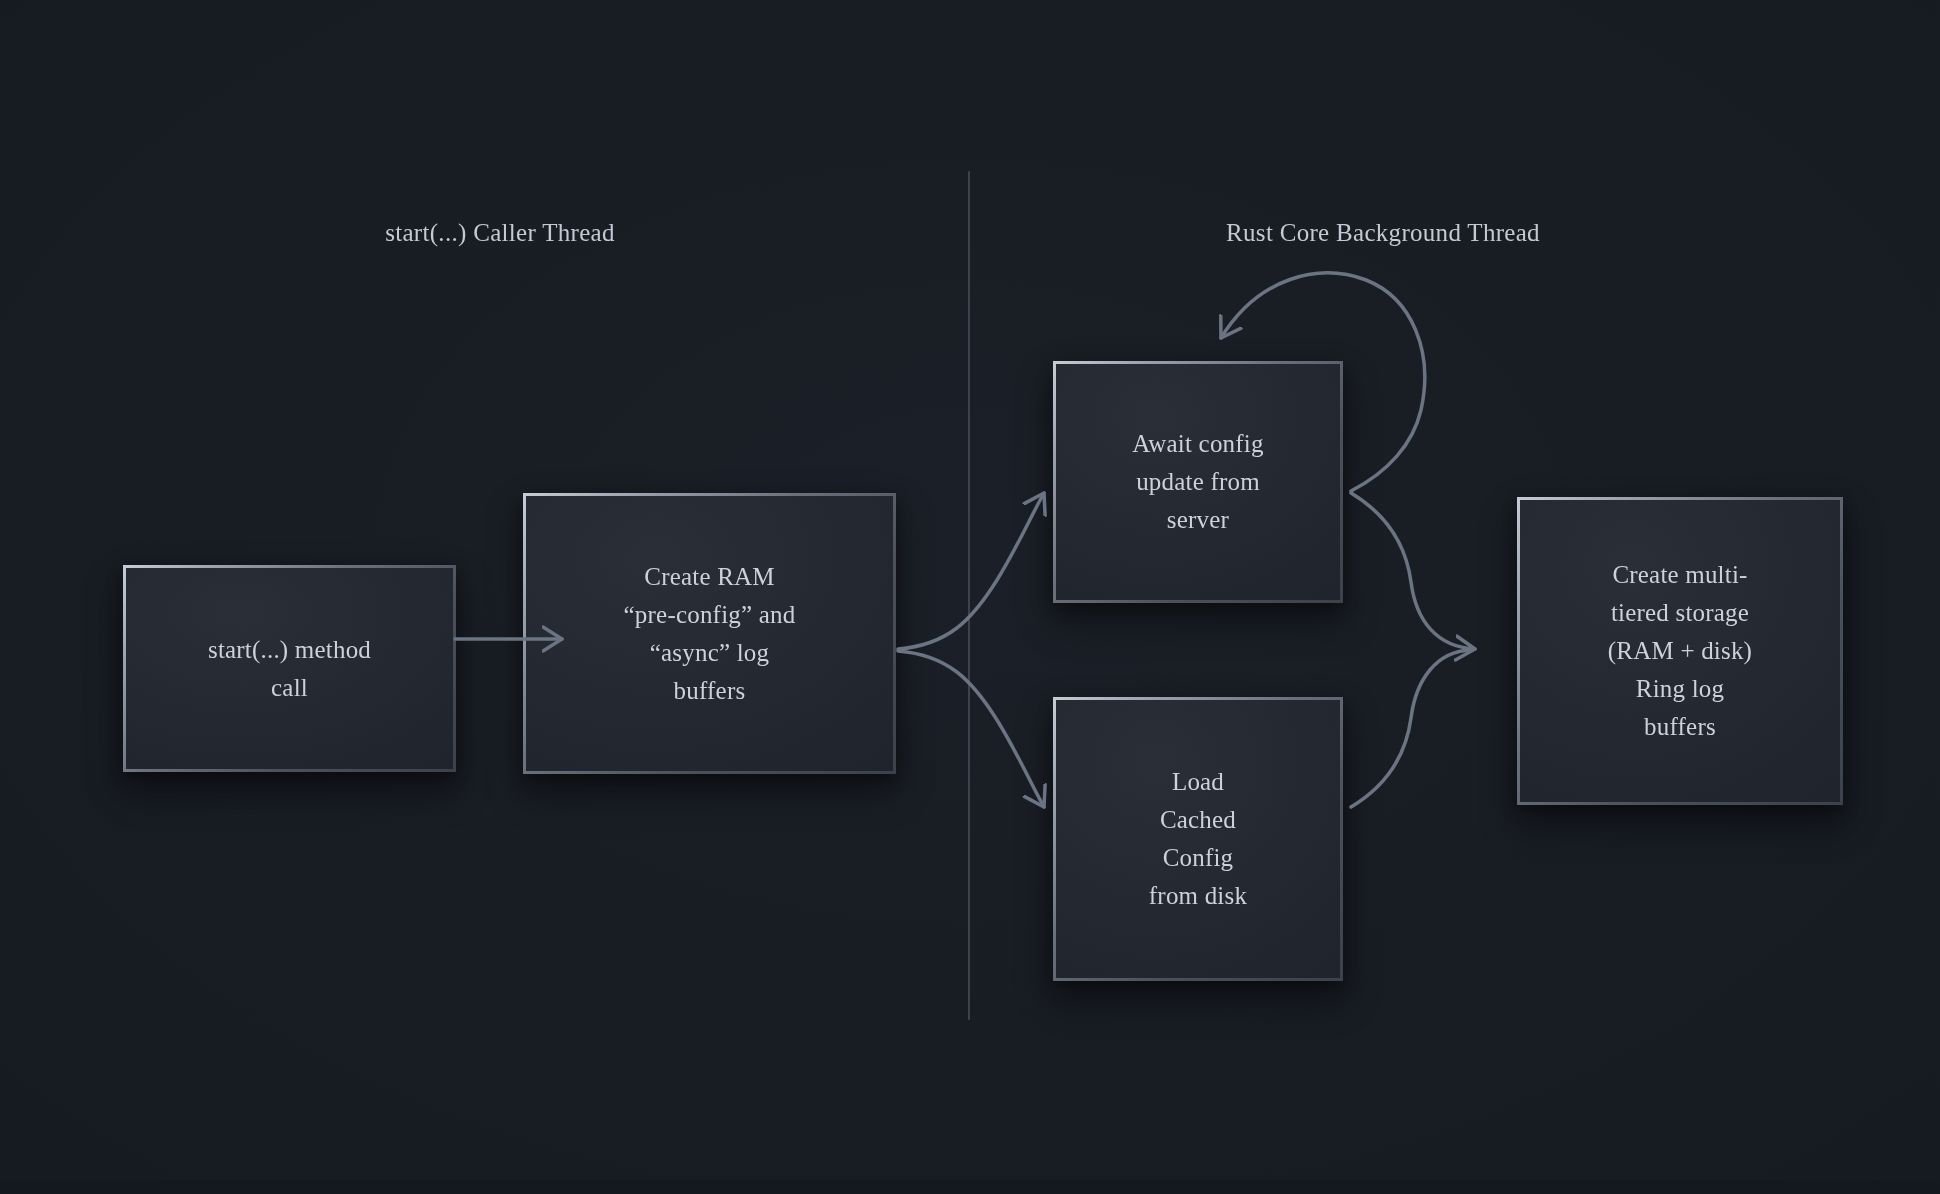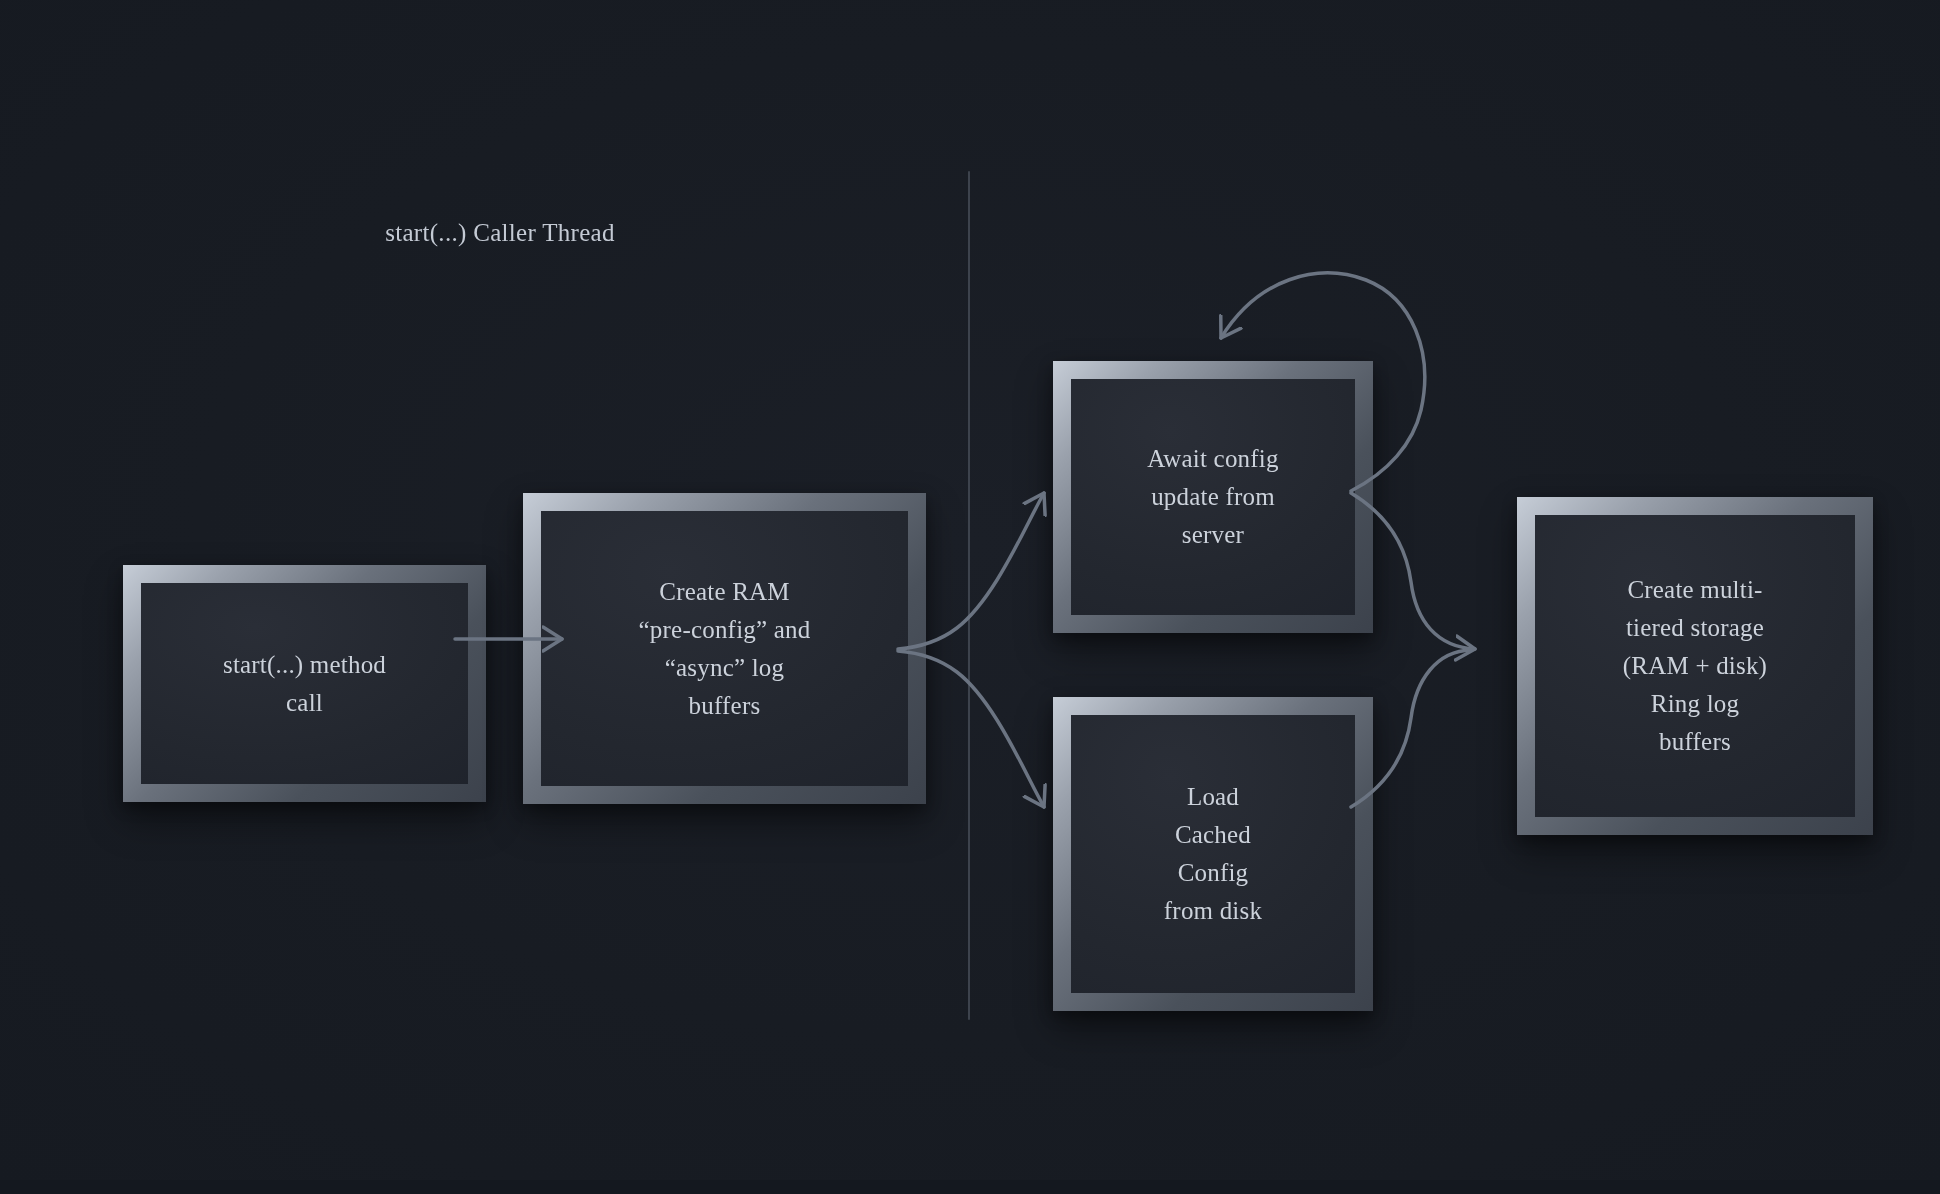--- a/index.html
+++ b/index.html
@@ -36,21 +36,21 @@
     left: 968px;
     top: 171px;
     width: 2px;
     height: 849px;
     background: #3d434d;
     border-radius: 1px;
   }
 
   .node {
     position: absolute;
-    padding: 18px; 
+    padding: 3px; 
     background: linear-gradient(135deg,
       #c6cdd7 0%, #9aa1ac 18%, #6a717c 42%, #4a515b 68%, #3c424c 100%);
     box-shadow: 0 18px 34px rgba(0,0,0,0.42), 0 5px 14px rgba(0,0,0,0.32);
   }
   .node-inner {
     width: 100%;
     height: 100%;
     box-sizing: border-box;
     display: flex;
     align-items: center;
@@ -89,20 +89,21 @@
     stroke-linejoin: round;
   }
 </style>
 </head>
 <body>
 
 <div id="canvas">
 
   <div class="lane-title" id="lane-title-left">start(...) Caller Thread</div>
 
+  <div class="lane-title" id="lane-title-right">Rust Core Background Thread</div>
 
   <div class="divider"></div>
 
   <div class="node" id="node-start-method-call">
     <div class="node-inner">
       <div class="node-label">start(...) method
 call</div>
     </div>
   </div>
 

